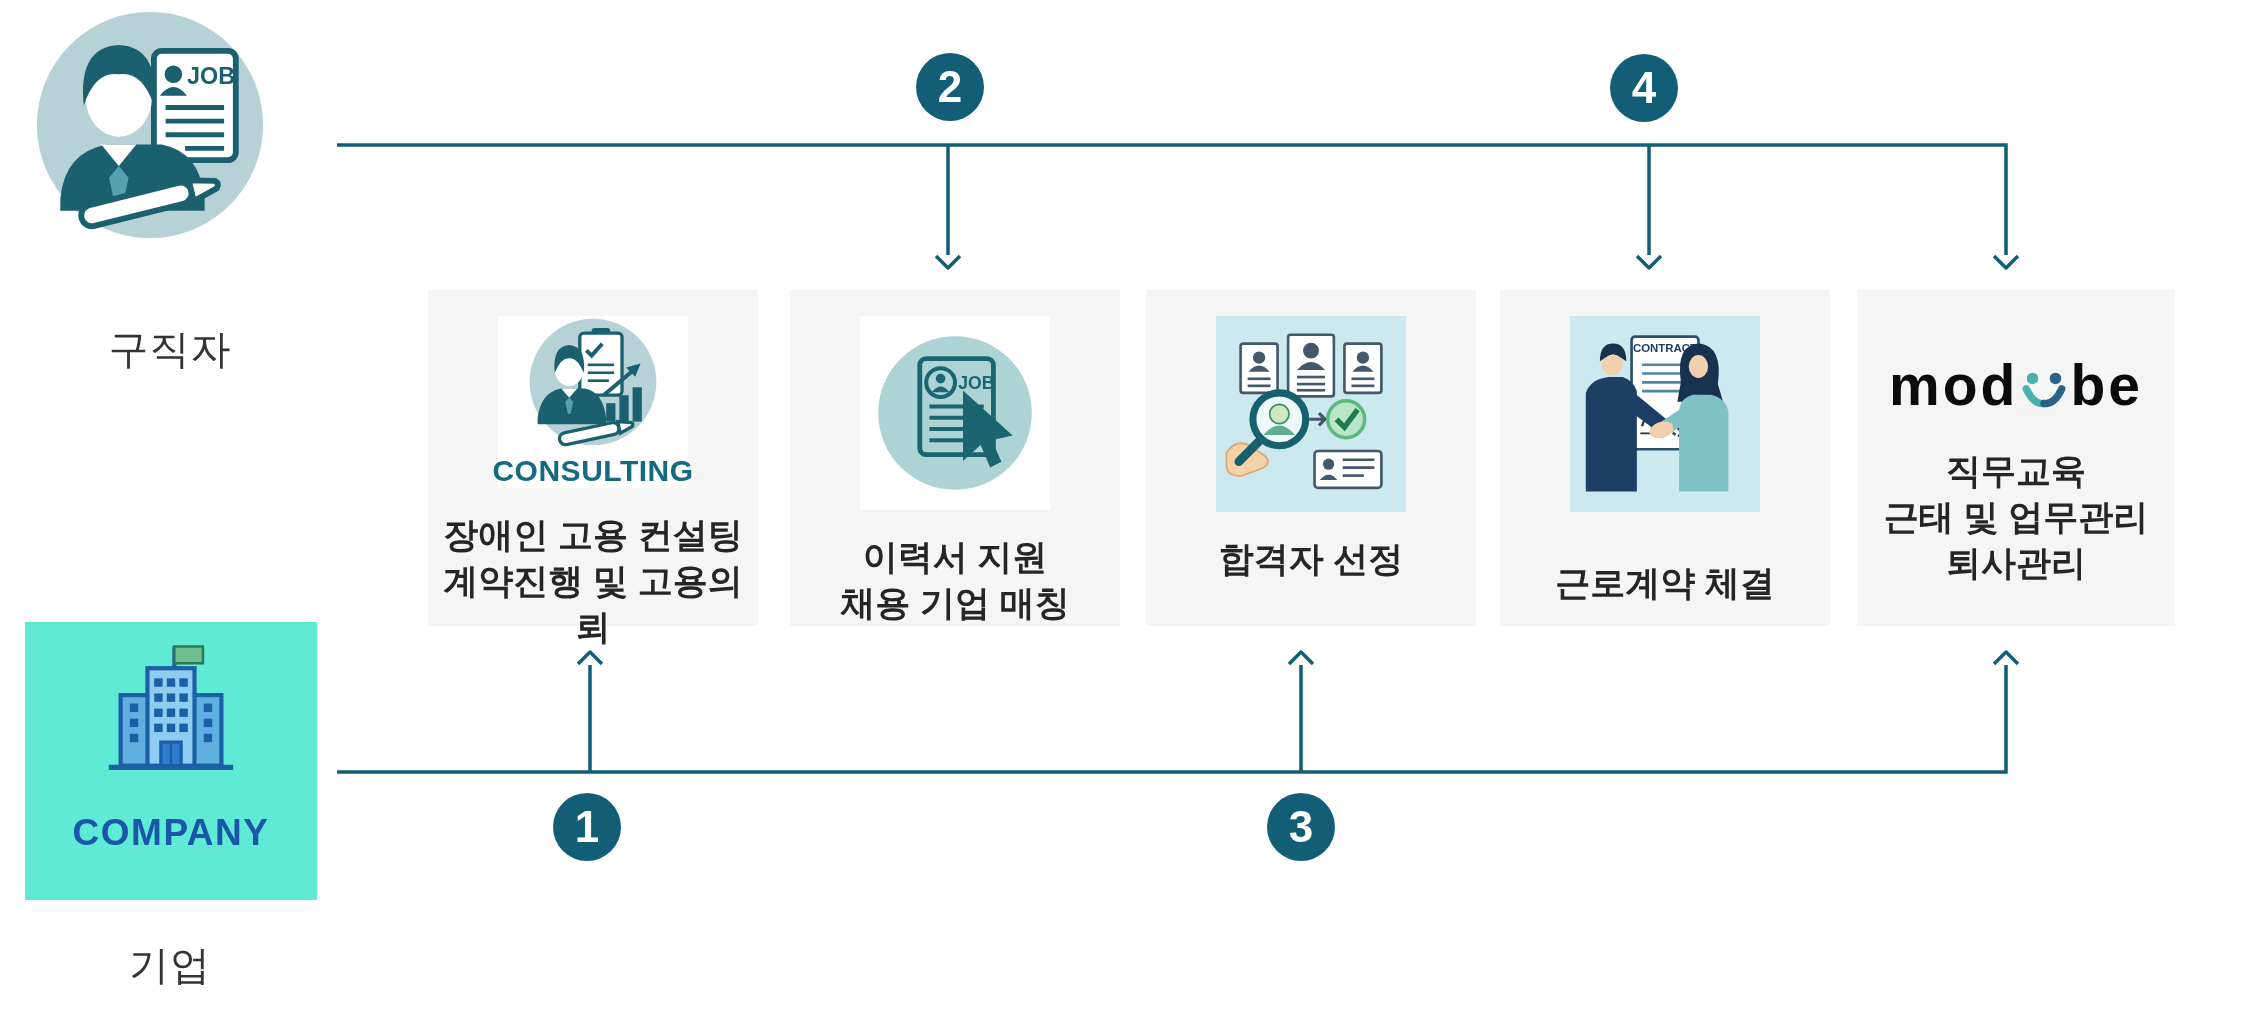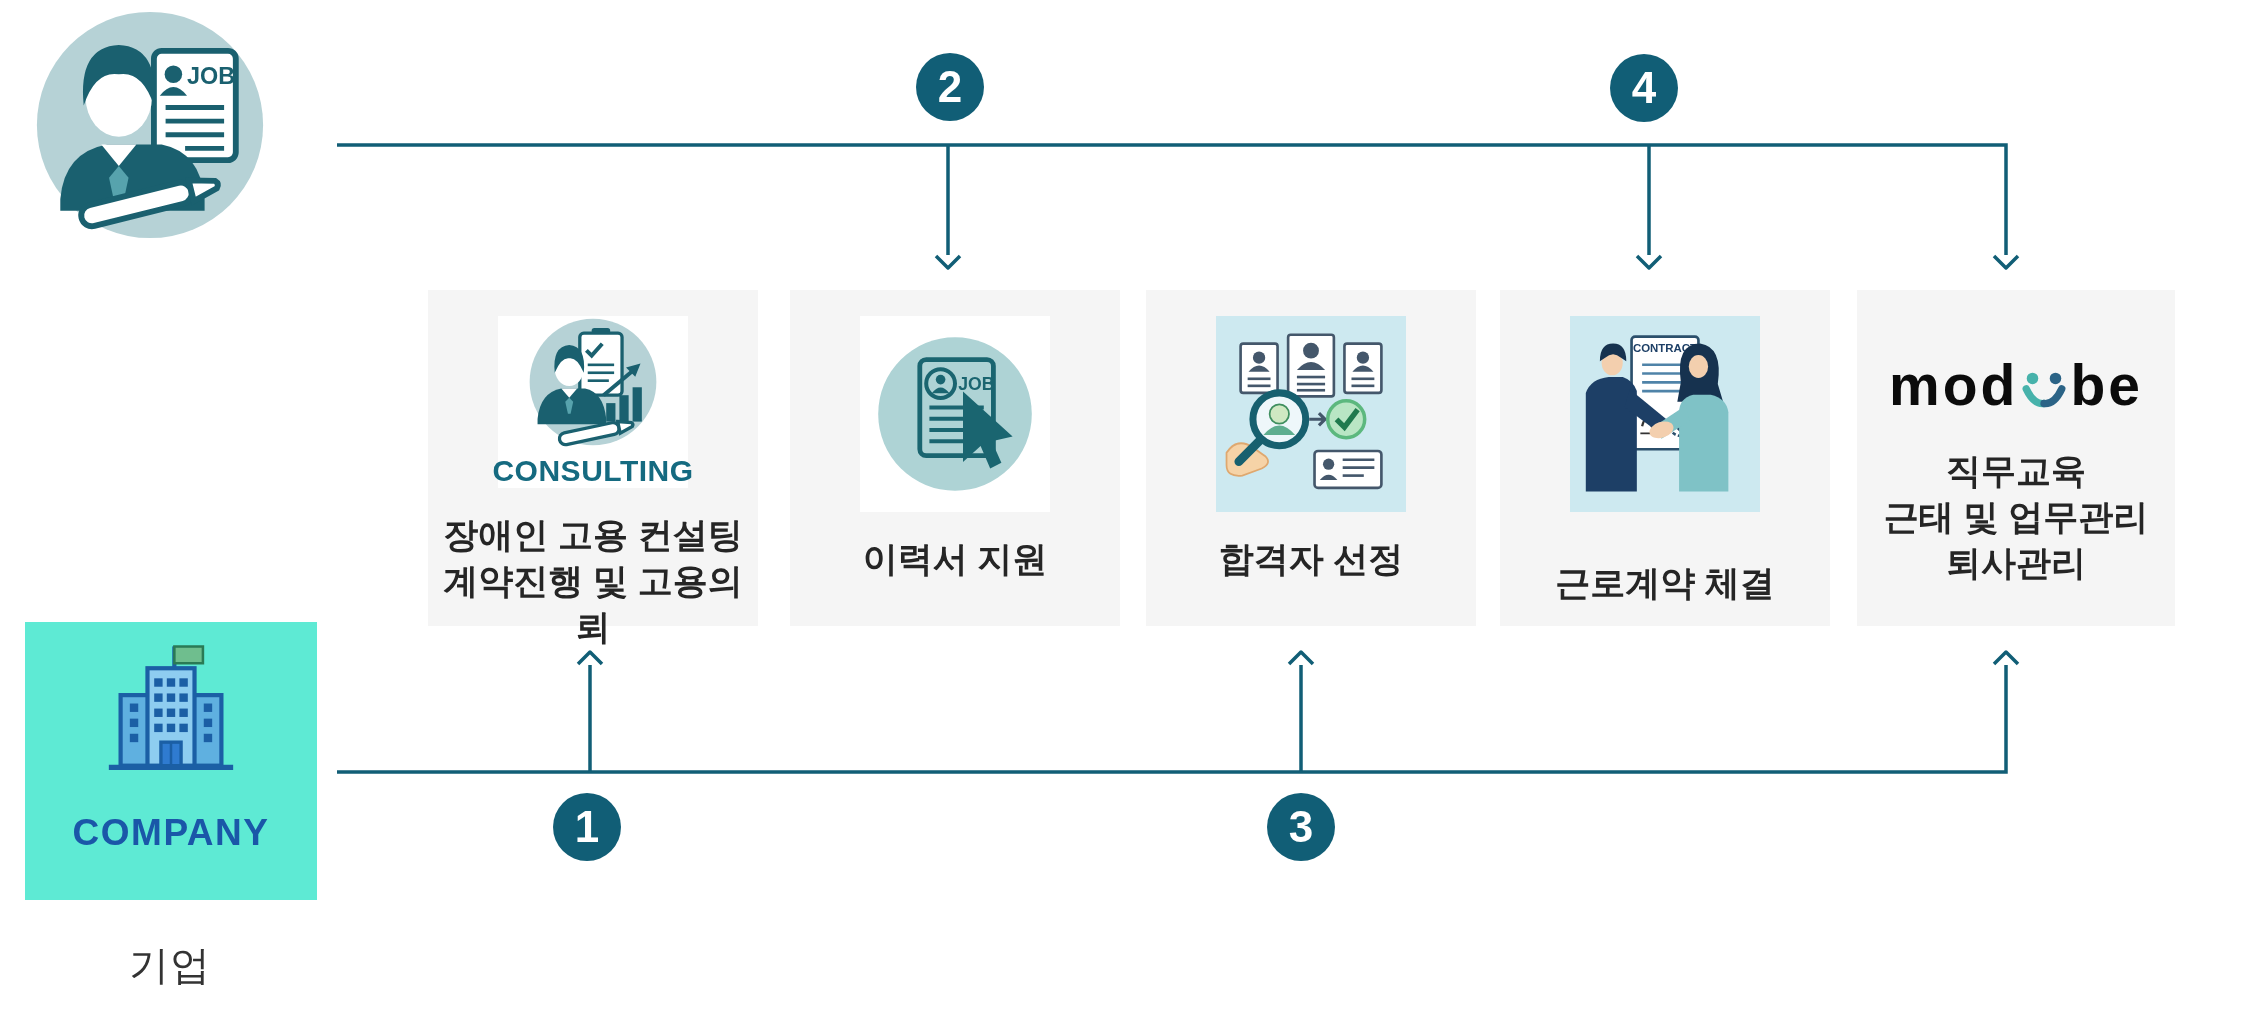--- a/index.html
+++ b/index.html
@@ -95,20 +95,21 @@
       <ellipse cx="44" cy="46" rx="17" ry="20" fill="#ffffff"></ellipse>
       <path d="M26 50 Q23 20 44 19 Q65 20 62 50 Q56 32 44 34 Q32 32 26 50 Z" fill="#1a606f"></path>
       <path d="M35 70 L44 81 L53 70 Z" fill="#ffffff"></path>
       <path d="M44 81 l5 6 l-3 14 h-4 l-3 -14 Z" fill="#57a3ad"></path>
     </g>
     <g transform="rotate(-14 58 100)">
       <rect x="24" y="94" width="58" height="11" rx="5.5" fill="#ffffff" stroke="#1a606f" stroke-width="3"></rect>
       <path d="M82 94 l13 3.5 q2 2 0 4 L82 105 Z" fill="#ffffff" stroke="#1a606f" stroke-width="3"></path>
     </g>
   </svg>
+  <div class="actor-label" style="left:20px; top:322px;">구직자</div>
 
   <div class="company-card">
     <svg viewBox="0 0 100 100">
       <line x1="52" y1="5" x2="52" y2="20" stroke="#1b5fa5" stroke-width="2.5"></line>
       <path d="M52 5 h17 v10 h-17 z" fill="#6fbe8e" stroke="#2a7a55" stroke-width="1.5"></path>
       <rect x="20" y="34" width="17" height="42" fill="#5fb0e0" stroke="#1b5fa5" stroke-width="2.5"></rect>
       <rect x="63" y="34" width="17" height="42" fill="#5fb0e0" stroke="#1b5fa5" stroke-width="2.5"></rect>
       <rect x="36" y="18" width="28" height="58" fill="#8ecdf0" stroke="#1b5fa5" stroke-width="2.5"></rect>
       <g fill="#1b5fa5">
         <rect x="40" y="24" width="5" height="5"></rect>
@@ -189,20 +190,21 @@
         <text x="52" y="35" font-size="11" font-weight="bold" fill="#1a6570">JOB</text>
         <line x1="34" y1="46" x2="68" y2="46" stroke="#1a6570" stroke-width="2.5"></line>
         <line x1="34" y1="53" x2="68" y2="53" stroke="#1a6570" stroke-width="2.5"></line>
         <line x1="34" y1="60" x2="68" y2="60" stroke="#1a6570" stroke-width="2.5"></line>
         <line x1="34" y1="67" x2="56" y2="67" stroke="#1a6570" stroke-width="2.5"></line>
         <path d="M55 36 L55 80 L66 70 L72 84 L79 80.5 L73 67 L86 64 Z" fill="#1a6570"></path>
       </svg>
     </div>
     <div class="caption">
       <div>이력서 지원</div>
+      <div>채용 기업 매칭</div>
     </div>
   </div>
 
   <div class="step step3" style="left:1146px;">
     <div class="inner-card blue">
       <svg class="square-icon" viewBox="0 0 100 100">
         <g fill="#ffffff" stroke="#44576b" stroke-width="1.5">
           <rect x="10" y="10" width="21" height="28" rx="1.5"></rect>
           <rect x="37" y="5" width="26" height="35" rx="1.5"></rect>
           <rect x="69" y="10" width="21" height="28" rx="1.5"></rect>

